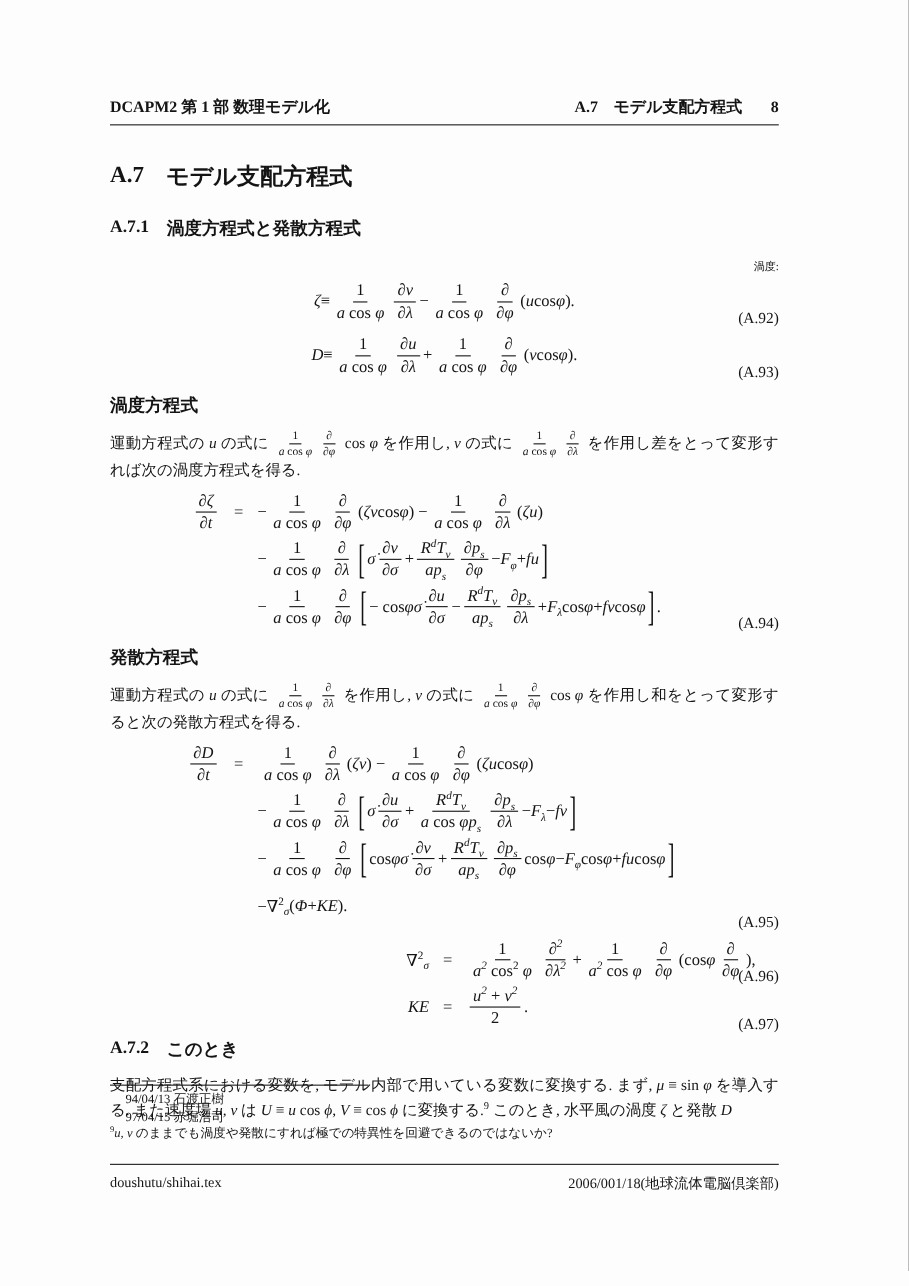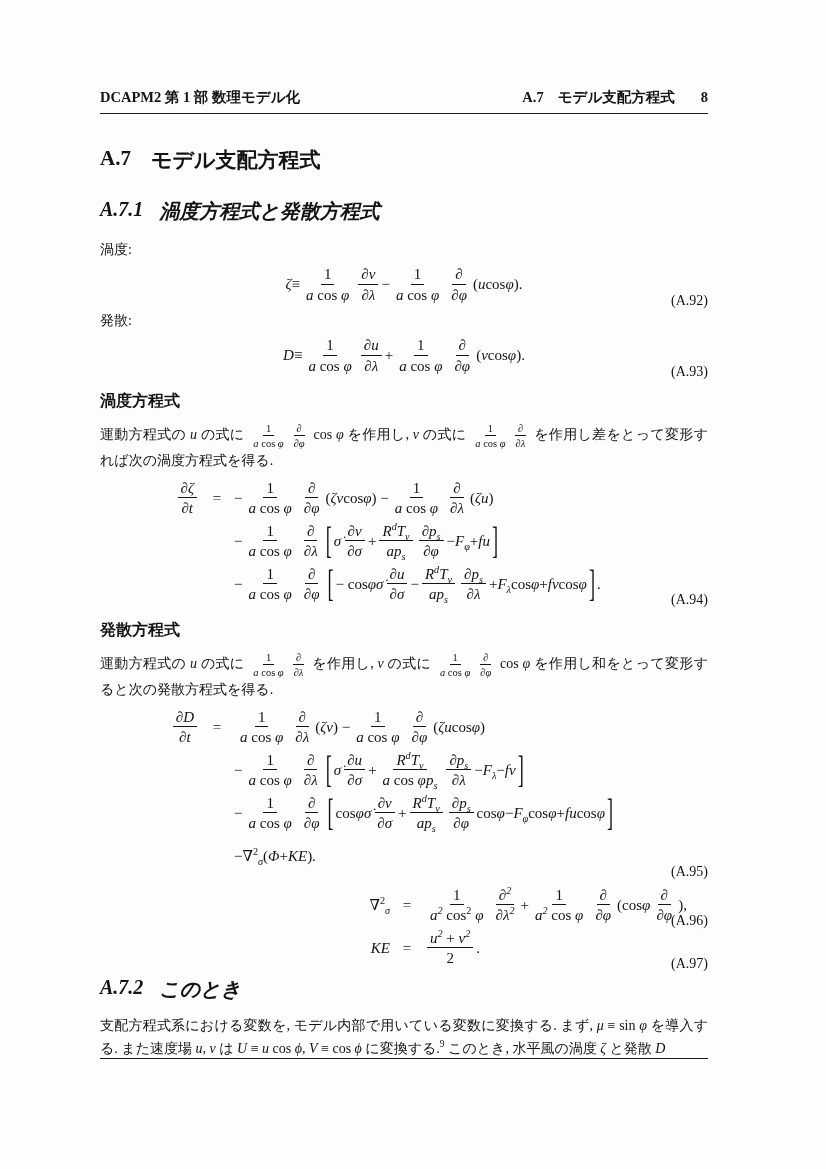--- a/index.html
+++ b/index.html
@@ -11,27 +11,27 @@
   }
   
   .hdr{display:flex; justify-content:space-between; align-items:baseline;
        font-weight:bold; font-size:14.5px; border-bottom:1.5px solid #1a1a1a; padding-bottom:6px;}
   .hdr-right{display:flex; align-items:baseline;}
   .hdr-right .hnum{margin-right:14px;}
   .hdr-right .hpage{margin-left:26px;}
   
   .sec{font-size:21px; font-weight:bold; margin:32px 0 24px; display:flex;}
   .sec .num{margin-right:20px;}
-  .subsec{font-size:20px; font-weight:bold; margin:0 0 16px; display:flex;font-style:italic;}
+  .subsec{font-size:16px; font-weight:bold; margin:0 0 16px; display:flex;}
   .subsec .num{margin-right:16px;}
   .subsec2{margin-top:2px; margin-bottom:12px;}
   .runhead{font-size:16px; font-weight:bold; margin:14px 0 10px;}
   
   .ptext{font-size:14px; line-height:1.62; text-align:justify; margin:0 0 2px;}
-  .plabel{font-size:14px; margin:2px 0 0;}
+  .plabel{font-size:10px; margin:2px 0 0;text-align:right;}
   .ptext .frac{font-size:10.5px; margin:0 2px;}
   
   .mi{font-style:italic;}
   .mn{font-style:normal;}
   sup{font-size:68%; line-height:0;}
   sub{font-size:68%; line-height:0;}
   .frac{display:inline-flex; flex-direction:column; align-items:center;
         vertical-align:middle; margin:0 3px; line-height:1.25; text-align:center;}
   .fnum{display:block; padding:0 3px 0px; border-bottom:1px solid #141414; white-space:nowrap;}
   .fden{display:block; padding:1px 3px 0; white-space:nowrap;}
@@ -106,21 +106,20 @@
           <span class="mn">(</span>
           <span class="mi">u</span>
           <span class="mn"> cos </span>
           <span class="mi">φ</span>
           <span class="mn">).</span>
         </span>
         <span class="tag">(A.92)</span>
       </div>
     </div>
 
-  <p class="plabel">発散:</p>
   <div class="eq-block">
       <div class="eq-row center">
         <span class="eqc">
           <span class="mi">D</span>
           <span class="mn"> ≡ </span>
           <span class="frac">
             <span class="fnum"><span class="mn">1</span></span>
             <span class="fden"><span class="mi">a</span><span class="mn"> cos </span><span class="mi">φ</span></span>
           </span>
           <span class="frac">
@@ -469,18 +468,28 @@
         <span class="tag">(A.97)</span>
       </div>
     </div>
 
   <div class="subsec subsec2">
     <span class="num">A.7.2</span>
     <span>このとき</span>
   </div>
   <p class="ptext"><span class="mn">支配方程式系における変数を, モデル内部で用いている変数に変換する. まず, </span><span class="mi">μ</span><span class="mn"> ≡ sin </span><span class="mi">φ</span><span class="mn"> を導入する. また速度場 </span><span class="mi">u, v</span><span class="mn"> は </span><span class="mi">U</span><span class="mn"> ≡ </span><span class="mi">u</span><span class="mn"> cos </span><span class="mi">ϕ</span><span class="mn">, </span><span class="mi">V</span><span class="mn"> ≡ cos </span><span class="mi">ϕ</span><span class="mn"> に変換する.<sup>9</sup> このとき, 水平風の渦度 </span><span class="mi">ζ</span><span class="mn"> と発散 </span><span class="mi">D</span></p>
 
+  <div class="footnotes">
+    <div class="fnrule"></div>
+    <div class="fnline date">94/04/13 石渡正樹</div>
+    <div class="fnline date">97/04/15 赤堀浩司</div>
+    <div class="fnline"><span class="mn"><sup>9</sup></span><span class="mi">u, v</span><span class="mn"> のままでも渦度や発散にすれば極での特異性を回避できるのではないか?</span></div>
+  </div>
 
   <div class="footer">
     <div class="ftrule"></div>
+    <div class="ftline">
+      <span>doushutu/shihai.tex</span>
+      <span>2006/001/18(地球流体電脳倶楽部)</span>
+    </div>
   </div>
 
 </div>
 
 </body></html>

